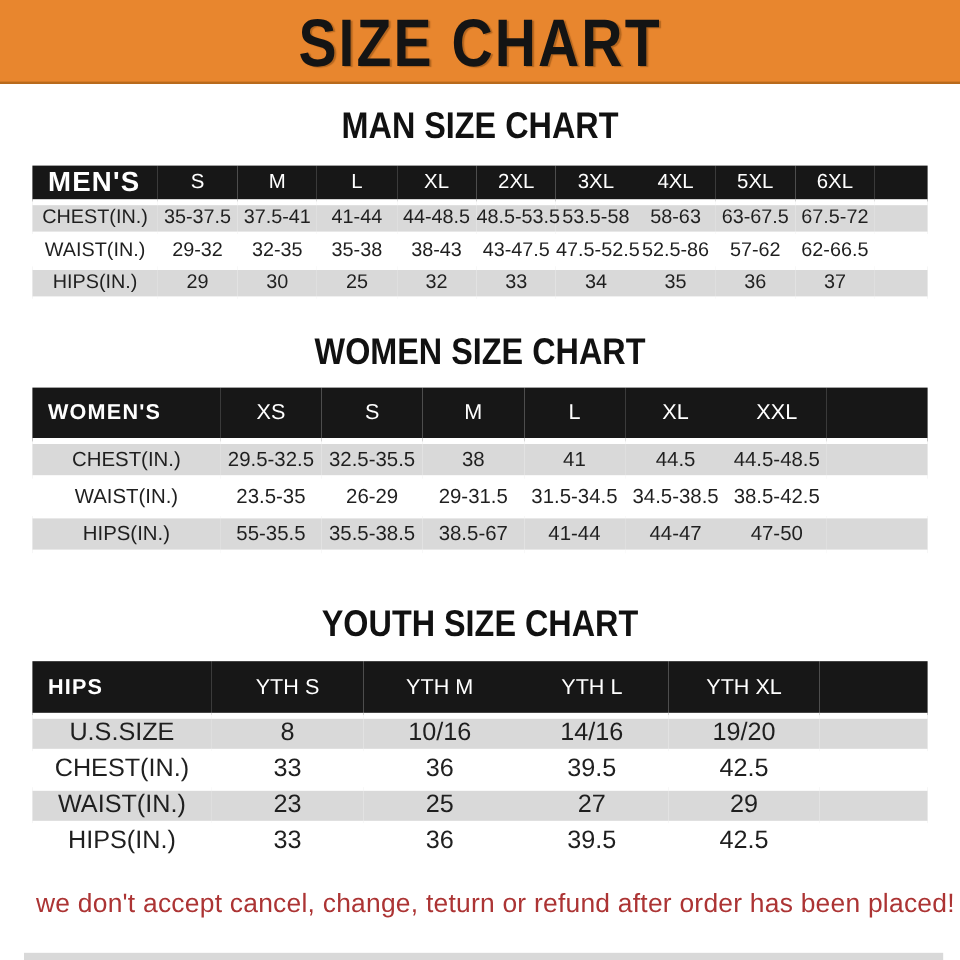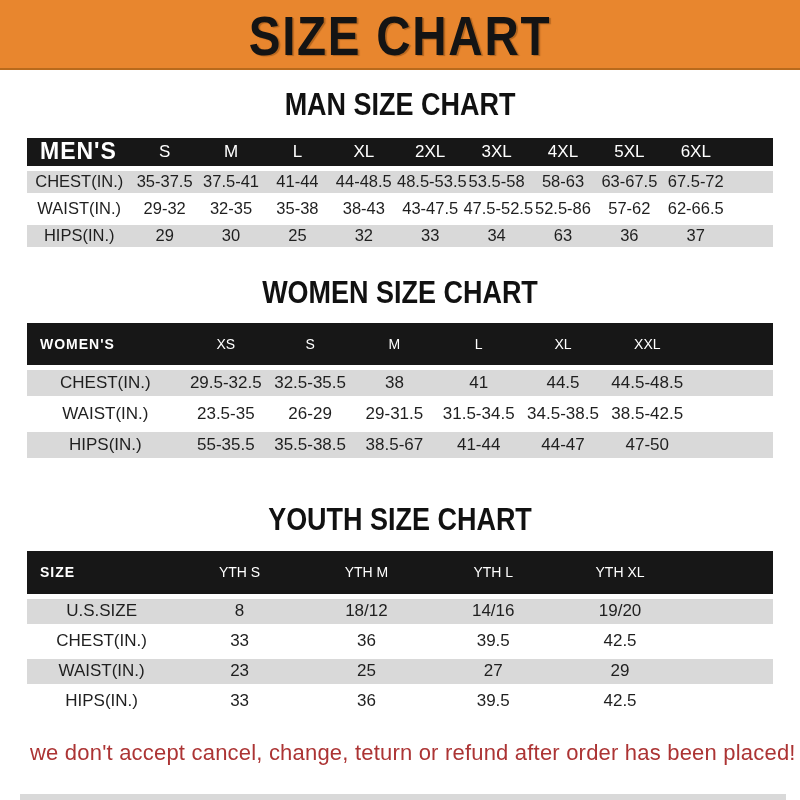--- a/index.html
+++ b/index.html
@@ -76,23 +76,23 @@
     white-space: nowrap;
   }
   .row-gray  td { background: #D9D9D9; }
   .row-white td { background: #ffffff; }
 
   .table-men   .header-row th { height: 30px; font-size: 17px; }
   .table-men   th.corner-label { font-size: 23px; }
   .table-men   .data-row td { height: 27px; font-size: 16.5px; }
 
   .table-women .header-row th,
-  .table-youth .header-row th { height: 45px; font-size: 14px; }
+  .table-youth .header-row th { height: 45px; font-size: 18px; }
   .table-women .data-row td { height: 31px; font-size: 17px; }
-  .table-youth .data-row td { height: 30px; font-size: 17px; }
+  .table-youth .data-row td { height: 30px; font-size: 21px; }
 
   
   .note {
     margin: 18px 0 0 30px;
     color: #AC3434;
     font-size: 22px;
     line-height: 31px;
     letter-spacing: 0.2px;
   }
 
@@ -174,21 +174,21 @@
               <td></td>
             </tr>
             <tr class="data-row row-gray">
               <td class="row-label">HIPS(IN.)</td>
               <td>29</td>
               <td>30</td>
               <td>25</td>
               <td>32</td>
               <td>33</td>
               <td>34</td>
-              <td>63</td>
+              <td>35</td>
               <td>36</td>
               <td>37</td>
               <td></td>
             </tr>
           </tbody>
         </table>
       </section>
       <section class="size-section section-women">
         <h2 class="section-heading">WOMEN SIZE CHART</h2>
         <table class="size-table table-women">
@@ -254,33 +254,33 @@
           <colgroup>
             <col style="width: 20%;">
             <col style="width: 17%;">
             <col style="width: 17%;">
             <col style="width: 17%;">
             <col style="width: 17%;">
             <col style="width: 12%;">
           </colgroup>
           <thead>
             <tr class="header-row">
-              <th class="corner-label">SIZE</th>
+              <th class="corner-label">HIPS</th>
               <th>YTH S</th>
               <th>YTH M</th>
               <th>YTH L</th>
               <th>YTH XL</th>
               <th></th>
             </tr>
           </thead>
           <tbody>
             <tr class="data-row row-gray">
               <td class="row-label">U.S.SIZE</td>
               <td>8</td>
-              <td>18/12</td>
+              <td>10/16</td>
               <td>14/16</td>
               <td>19/20</td>
               <td></td>
             </tr>
             <tr class="data-row row-white">
               <td class="row-label">CHEST(IN.)</td>
               <td>33</td>
               <td>36</td>
               <td>39.5</td>
               <td>42.5</td>

